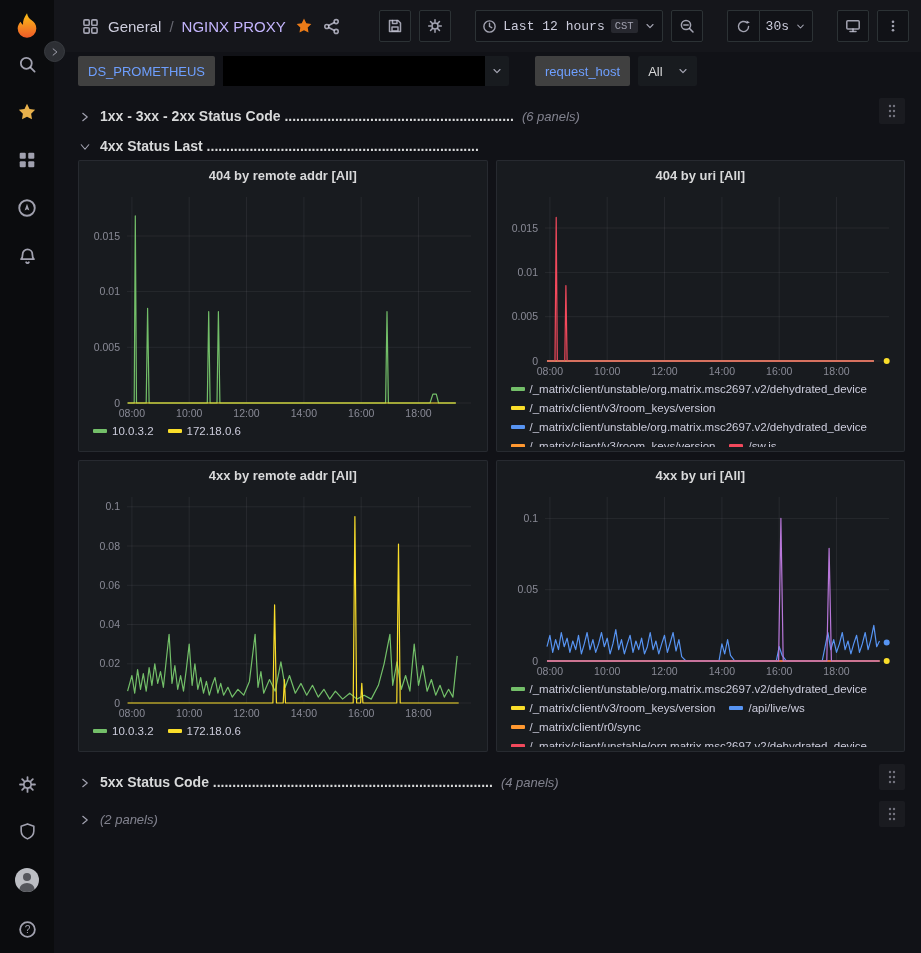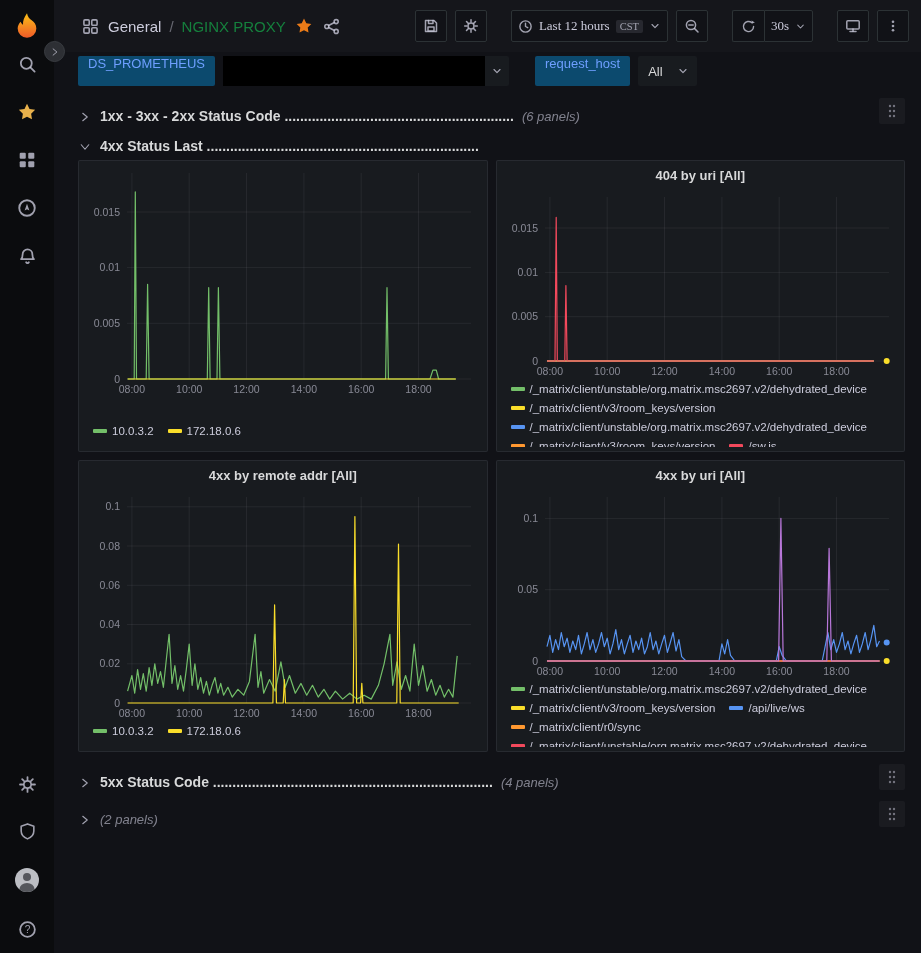--- a/index.html
+++ b/index.html
@@ -18,32 +18,32 @@
   .expand-btn{position:absolute;left:44px;top:41px;width:21px;height:21px;border-radius:50%;background:#2d2f34;border:1px solid #3a3d42;display:flex;align-items:center;justify-content:center;z-index:5;cursor:pointer}
 
   
   .main{flex:1;display:flex;flex-direction:column;min-width:0}
 
   
   .topnav{height:52px;background:#15161b;display:flex;align-items:center;padding:0 12px 0 26px;gap:8px;flex-shrink:0}
   .crumb{display:flex;align-items:center;gap:8px}
   .crumb-root{color:#ccccdc;font-size:15px}
   .crumb-sep{color:rgba(204,204,220,0.45);font-size:15px}
-  .crumb-title{color:#15803d;font-size:15px;font-weight:500}
+  .crumb-title{color:#c4b5fd;font-size:15px;font-weight:500}
   .nav-right{margin-left:auto;display:flex;align-items:center;gap:8px}
-  .nav-btn{height:32px;min-width:32px;display:flex;align-items:center;justify-content:center;gap:6px;background:#111217;border:1px solid #2c3235;border-radius:2px;color:#ccccdc;cursor:pointer;padding:0 6px;font-family:Liberation Serif, serif;font-size:13px}
+  .nav-btn{height:32px;min-width:32px;display:flex;align-items:center;justify-content:center;gap:6px;background:#111217;border:1px solid #2c3235;border-radius:2px;color:#ccccdc;cursor:pointer;padding:0 6px;font-family:Liberation Mono, monospace;font-size:13px}
   .btn-group{display:flex;align-items:stretch}
   .btn-group .nav-btn:first-child{border-right:none;border-radius:2px 0 0 2px}
   .btn-group .nav-btn:last-child{border-radius:0 2px 2px 0}
   .tz{font-size:10.5px;color:rgba(204,204,220,0.75);background:rgba(204,204,220,0.12);padding:1px 4px;border-radius:2px}
   .gap16{width:8px}
 
   
   .subnav{height:38px;display:flex;align-items:center;gap:8px;padding:0 16px 0 24px;background:#111217;flex-shrink:0}
-  .var-chip{height:30px;display:flex;padding:0 10px;background:#0c4a6e;border-radius:2px;cursor:pointer}
+  .var-chip{height:30px;display:flex;align-items:center;padding:0 10px;background:#404040;border-radius:2px;cursor:pointer}
   .var-label{color:#6e9fff;font-weight:500}
   .var-value-redacted{height:30px;display:flex;align-items:stretch;background:#181b1f;border-radius:2px;margin-right:18px;cursor:pointer}
   .black-box{width:262px;background:#000}
   .caret-cell{width:24px;display:flex;align-items:center;justify-content:center}
   .var-all{height:30px;display:flex;align-items:center;gap:14px;padding:0 8px 0 10px;background:#181b1f;border-radius:2px;color:#d8d9da;cursor:pointer}
 
   
   .dashboard{flex:1;padding:6px 16px 0 24px;overflow:hidden;background:#111217}
   .row-header{height:28px;display:flex;align-items:flex-end;gap:8px;cursor:pointer;margin-bottom:2px}
   .row-chevron{width:14px;height:14px;display:flex;align-items:center;justify-content:center}
@@ -328,20 +328,21 @@
         <span class="row-chevron">
           <svg width="12" height="12" viewBox="0 0 16 16">
               <path class="ic" d="M5 3l6 5-6 5"></path>
             </svg>
         </span>
         <span class="row-title">4xx Status Last ......................................................................</span>
       </div>
 
       <div class="panels-grid">
         <section class="panel">
+          <h2 class="panel-title">404 by remote addr [All]</h2>
           <div class="chart"><svg width="392" height="232">
                 <line class="grid-line" x1="44.9" x2="44.9" y1="8" y2="214"></line>
                 <line class="grid-line" x1="102.2" x2="102.2" y1="8" y2="214"></line>
                 <line class="grid-line" x1="159.5" x2="159.5" y1="8" y2="214"></line>
                 <line class="grid-line" x1="216.9" x2="216.9" y1="8" y2="214"></line>
                 <line class="grid-line" x1="274.2" x2="274.2" y1="8" y2="214"></line>
                 <line class="grid-line" x1="331.5" x2="331.5" y1="8" y2="214"></line>
                 <line class="grid-line" x1="40" x2="384" y1="214.0" y2="214.0"></line>
                 <text class="tick ty" x="33" y="217.5">0</text>
                 <line class="grid-line" x1="40" x2="384" y1="158.3" y2="158.3"></line>

